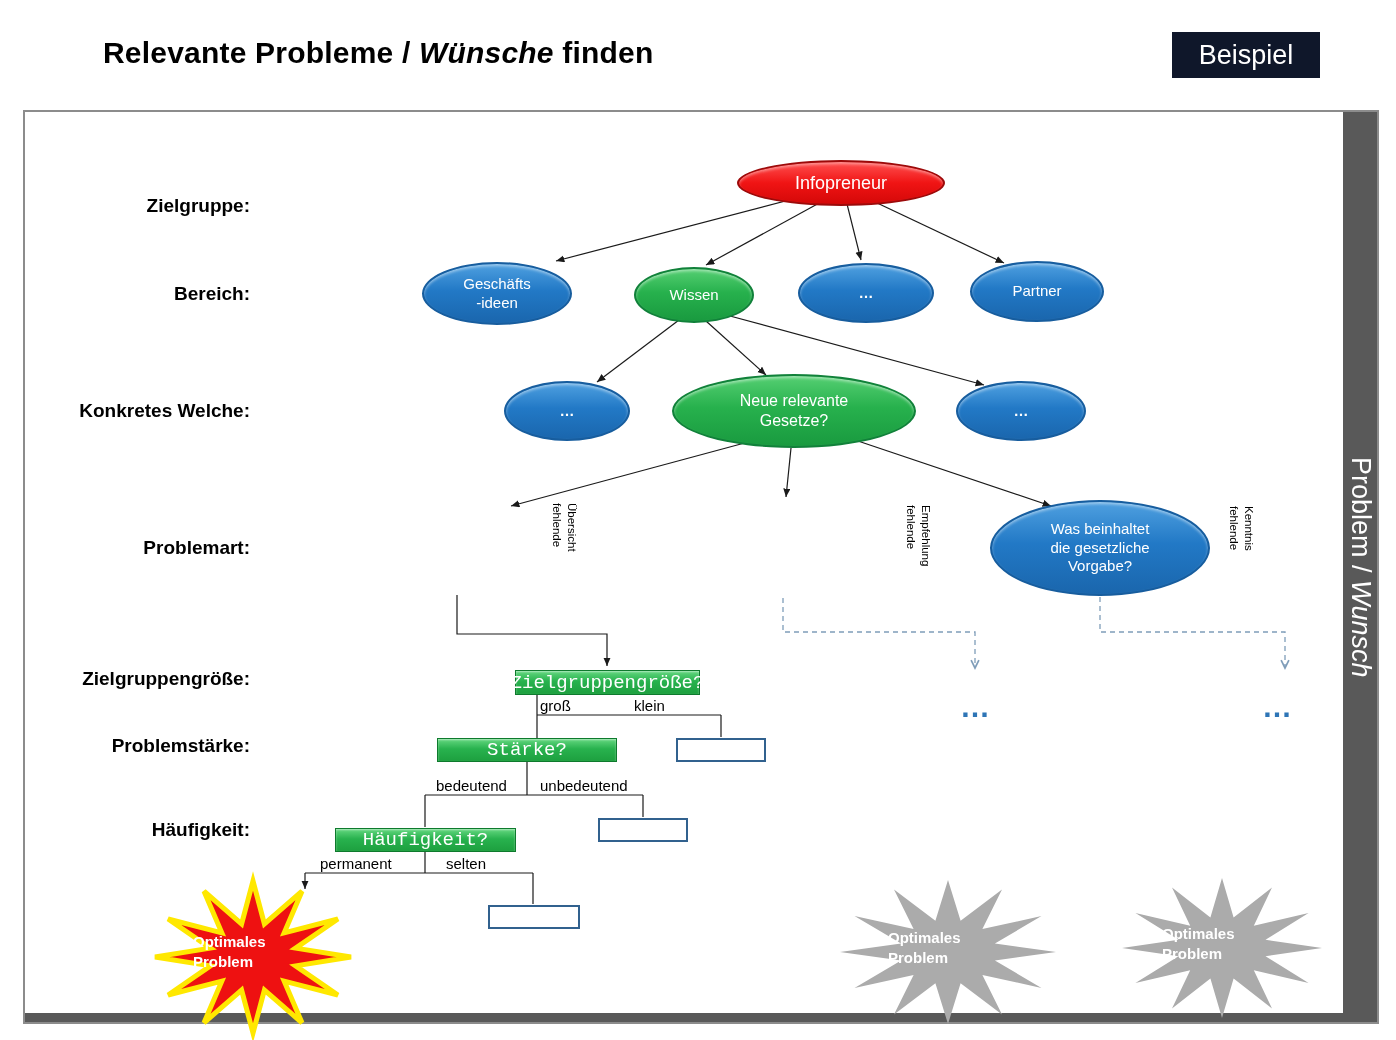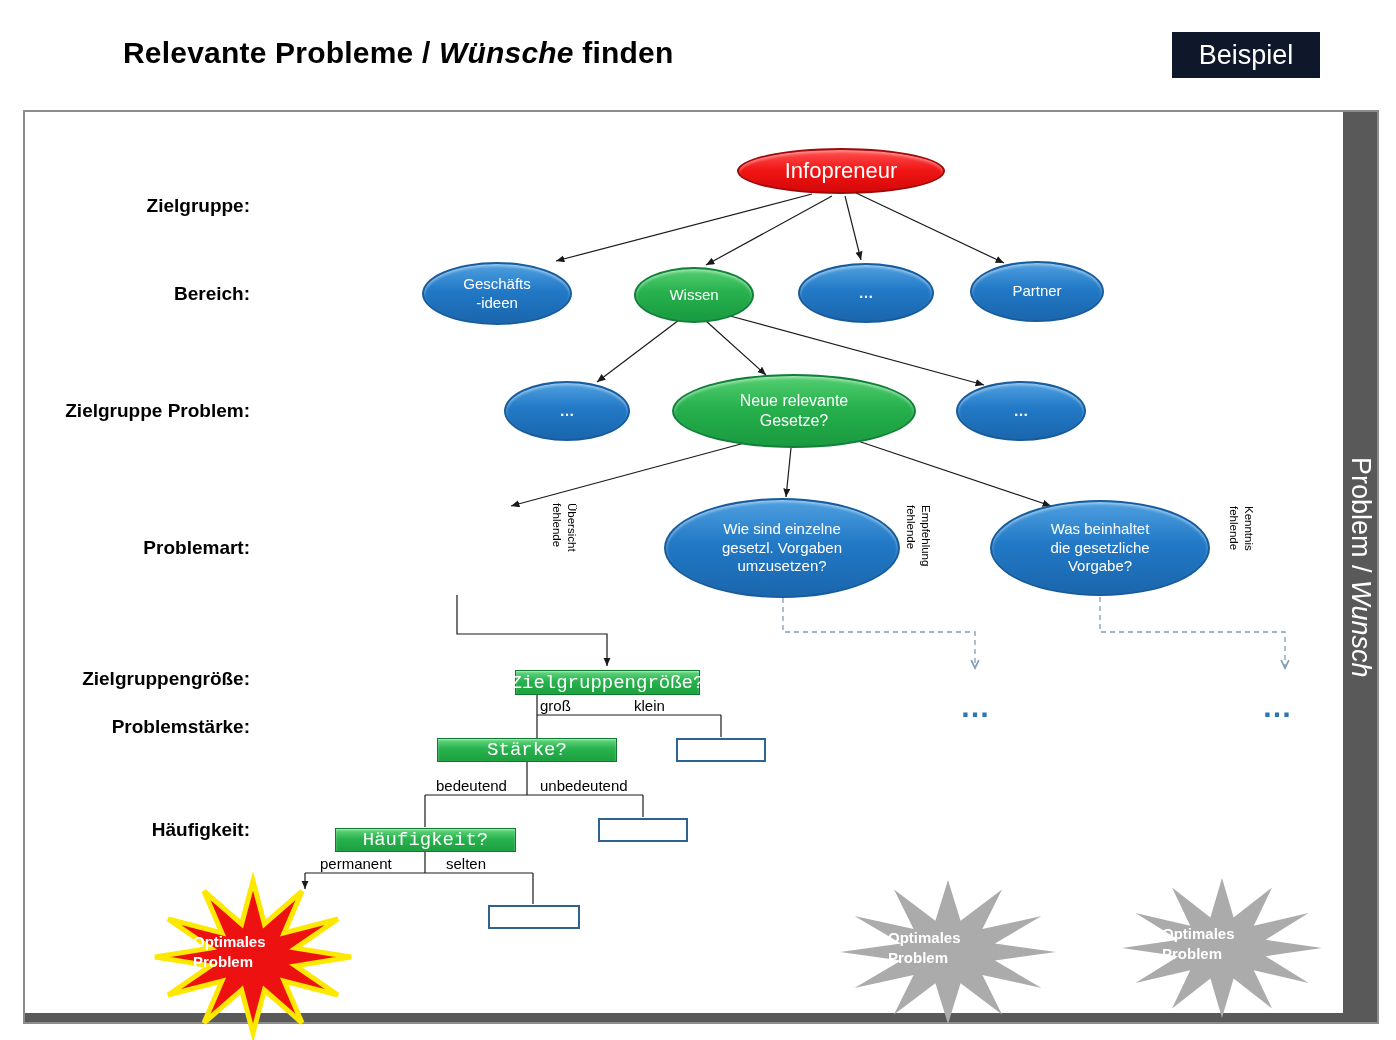--- a/index.html
+++ b/index.html
@@ -1,18 +1,18 @@
 <!DOCTYPE html>
 <html><head>
 <meta charset="utf-8">
 <style>
   html,body{margin:0;padding:0;background:#fff;}
   .page{position:relative;width:1396px;height:1040px;background:#fff;overflow:hidden;
         font-family:"Liberation Sans",sans-serif;color:#000;}
-  .title{position:absolute;left:103px;top:36px;font-size:30px;font-weight:bold;letter-spacing:.2px;margin-left:20px;}
+  .title{position:absolute;left:103px;top:36px;font-size:30px;font-weight:bold;letter-spacing:.2px;}
   .italic{font-style:italic;}
   .badge{position:absolute;left:1172px;top:32px;width:148px;height:46px;background:#0f172a;color:#fff;
          display:flex;align-items:center;justify-content:center;font-size:27px;}
   .frame{position:absolute;left:23px;top:110px;width:1356px;height:914px;border:2px solid #8c8c8c;box-sizing:border-box;}
   .side-strip{position:absolute;right:0;top:0;bottom:0;width:34px;background:#595959;}
   .bottom-strip{position:absolute;left:0;right:0;bottom:0;height:9px;background:#595959;}
   .side-label{position:absolute;top:345px;left:50%;transform:translateX(-50%);
               writing-mode:vertical-rl;color:#fff;font-size:27px;white-space:nowrap;}
   .overlay{position:absolute;left:0;top:0;pointer-events:none;}
   .row-label{position:absolute;left:38px;width:212px;text-align:right;font-weight:bold;font-size:19px;}
@@ -96,39 +96,36 @@
 
     <g>
       <polygon fill="#ababab" points="948.0,880.0 960.6,920.7 1002.0,889.6 982.4,929.1 1041.5,916.0 994.9,943.6 1056.0,952.0 994.9,960.4 1041.5,988.0 982.4,974.9 1002.0,1014.4 960.6,983.3 948.0,1024.0 935.4,983.3 894.0,1014.4 913.6,974.9 854.5,988.0 901.1,960.4 840.0,952.0 901.1,943.6 854.5,916.0 913.6,929.1 894.0,889.6 935.4,920.7"></polygon>
       <polygon fill="#ababab" points="1222.0,878.0 1233.6,917.6 1272.0,887.4 1253.8,925.7 1308.6,913.0 1265.5,939.8 1322.0,948.0 1265.5,956.2 1308.6,983.0 1253.8,970.3 1272.0,1008.6 1233.6,978.4 1222.0,1018.0 1210.4,978.4 1172.0,1008.6 1190.2,970.3 1135.4,983.0 1178.5,956.2 1122.0,948.0 1178.5,939.8 1135.4,913.0 1190.2,925.7 1172.0,887.4 1210.4,917.6"></polygon>
       <polygon fill="#ee1111" stroke="#ffe800" stroke-width="5" points="253.0,881.0 264.4,924.0 302.0,891.2 284.2,932.8 337.9,919.0 295.6,948.1 351.0,957.0 295.6,965.9 337.9,995.0 284.2,981.2 302.0,1022.8 264.4,990.0 253.0,1033.0 241.6,990.0 204.0,1022.8 221.8,981.2 168.1,995.0 210.4,965.9 155.0,957.0 210.4,948.1 168.1,919.0 221.8,932.8 204.0,891.2 241.6,924.0"></polygon>
     </g>
   </svg>
 
   <div class="row-label" style="top:195px">Zielgruppe:</div>
   <div class="row-label" style="top:283px">Bereich:</div>
-  <div class="row-label" style="top:400px">Zielgruppe Problem:</div>
+  <div class="row-label" style="top:400px">Konkretes Welche:</div>
   <div class="row-label" style="top:537px">Problemart:</div>
   <div class="row-label" style="top:668px">Zielgruppengröße:</div>
-  <div class="row-label" style="top:716px">Problemstärke:</div>
+  <div class="row-label" style="top:735px">Problemstärke:</div>
   <div class="row-label" style="top:819px">Häufigkeit:</div>
 
-  <div class="ell red" style="left:737px;top:148px;width:208px;height:46px;font-size:22px">Infopreneur</div>
+  <div class="ell red" style="left:737px;top:160px;width:208px;height:46px;font-size:18px">Infopreneur</div>
   <div class="ell green" style="left:634px;top:267px;width:120px;height:56px">Wissen</div>
   <div class="ell blue" style="left:422px;top:262px;width:150px;height:63px">Geschäfts
 -ideen</div>
   <div class="ell blue" style="left:798px;top:263px;width:136px;height:60px;font-weight:bold">…</div>
   <div class="ell blue" style="left:970px;top:261px;width:134px;height:61px">Partner</div>
   <div class="ell blue" style="left:504px;top:381px;width:126px;height:60px;font-weight:bold">…</div>
   <div class="ell green" style="left:672px;top:374px;width:244px;height:74px;font-size:16px">Neue relevante
 Gesetze?</div>
   <div class="ell blue" style="left:956px;top:381px;width:130px;height:60px;font-weight:bold">…</div>
-  <div class="ell blue" style="left:664px;top:498px;width:236px;height:100px">Wie sind einzelne
-gesetzl. Vorgaben
-umzusetzen?</div>
   <div class="ell blue" style="left:990px;top:500px;width:220px;height:96px">Was beinhaltet
 die gesetzliche
 Vorgabe?</div>
 
   <div class="vlabel" style="left:549px;top:503px;height:92px">fehlende
 Übersicht</div>
   <div class="vlabel" style="left:903px;top:505px;height:92px">fehlende
 Empfehlung</div>
   <div class="vlabel" style="left:1226px;top:506px;height:92px">fehlende
 Kenntnis</div>

